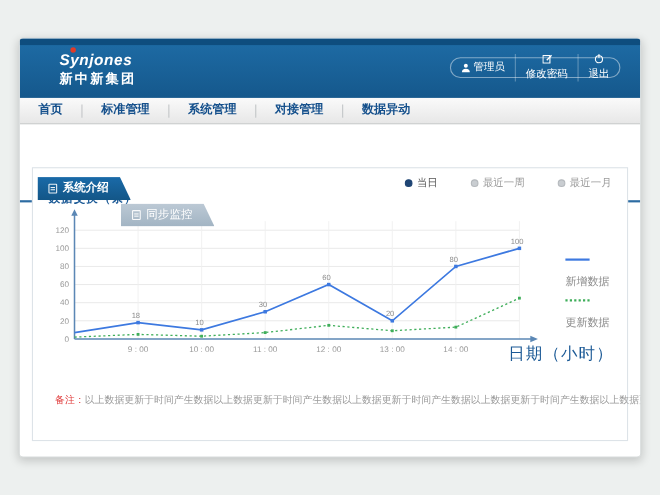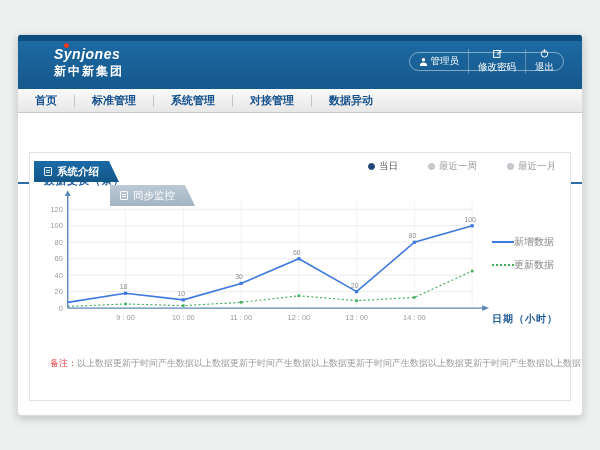--- a/index.html
+++ b/index.html
@@ -47,27 +47,27 @@
            border:1px solid #dde3e8; background:#fff; }
 
   .radios { position:absolute; top:7px; right:14px; display:flex; align-items:center; gap:30px; }
   .radio { display:flex; align-items:center; gap:4px; cursor:pointer; }
   .radio .dot { width:7px; height:7px; border-radius:50%; background:#c9cdd1; border:1px solid #b5b9bd; }
   .radio.selected .dot { background:#1f4574; border-color:#1f4574; }
   .radio .rlbl { font-size:9.5px; color:#9a9a9a; }
   .radio.selected .rlbl { color:#555; }
 
   .ylabel { position:absolute; left:14px; top:21px; color:#1c5a96; font-size:10.5px; font-weight:bold; letter-spacing:1px; }
-  .xlabel { position:absolute; right:12px; top:159px; color:#1c5a96; font-size:10px; font-weight:bold; letter-spacing:1px; }
+  .xlabel { position:absolute; right:12px; top:159px; color:#1c5a96; font-size:15px; font-weight:normal; letter-spacing:1px; }
 
   .chart-wrap { position:absolute; left:8px; top:36px; width:456px; height:150px; }
   svg.chart { width:456px; height:149px; font-family:"Liberation Sans","DejaVu Sans",sans-serif; }
 
   .legend { position:absolute; right:16px; top:82px; display:flex; flex-direction:column; gap:9px; }
-  .legend-row { display:flex; align-items:center; gap:0; }
+  .legend-row { display:flex; align-items:flex-start; gap:12px;flex-direction:column; }
   .legend-swatch { width:22px; height:0; border-top:2px solid; }
   .legend-swatch.dotted { border-top-style:dotted; }
   .legend-lbl { font-size:10px; color:#8a8a8a; }
 
   .note { position:absolute; left:20px; top:204px; font-size:9px; color:#9a9a9a; white-space:nowrap; }
   .note .note-prefix { color:#e03c3c; }
 </style>
 </head>
 <body>
 

